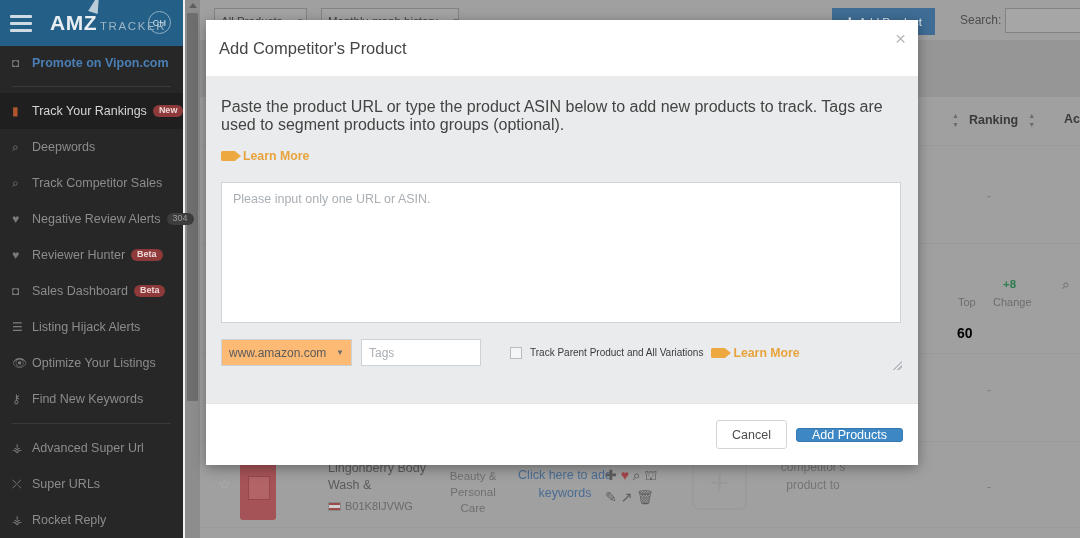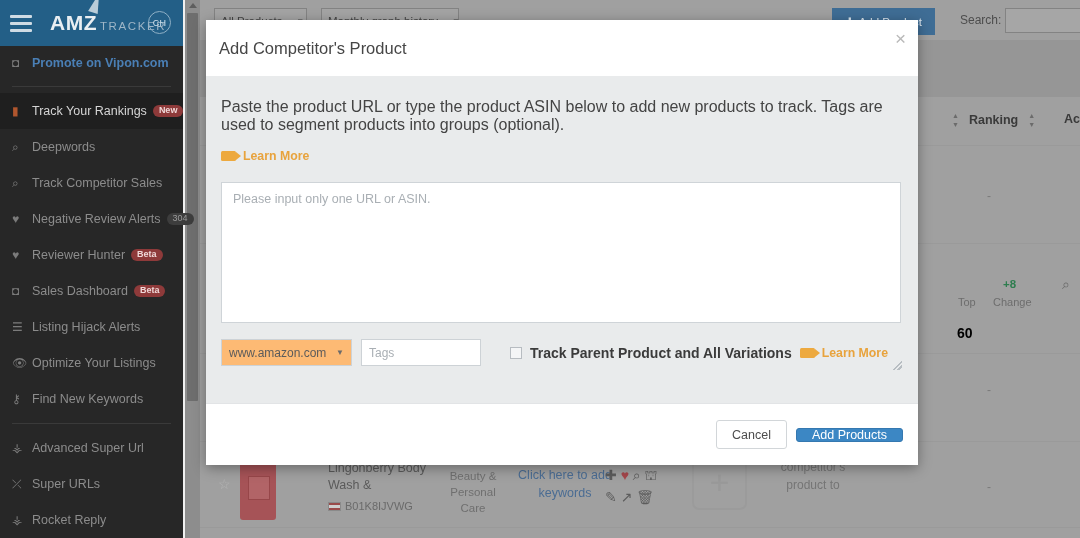--- a/index.html
+++ b/index.html
@@ -199,21 +199,21 @@
   }
   .domain-select .caret { margin-left: auto; font-size: 8px; color: #6b6b6b; }
   .tags-input {
     margin-left: 9px; width: 120px; height: 27px; background: #fff;
     border: 1px solid #cdd2d6; font-size: 12px; color: #9aa0a6;
     padding: 0 7px; outline: none; font-family: "Liberation Sans", sans-serif;
   }
   .tags-input::placeholder { color: #a9afb4; }
   .track-parent { display: flex; align-items: center; margin-left: 29px; gap: 8px; }
   .cbx { width: 12px; height: 12px; border: 1px solid #b7bcc1; background: #f4f5f6; cursor: pointer; }
-  .track-label { font-size: 14px; font-weight: bold; color: #3b3b3b; }
+  .track-label { font-size: 10px; font-weight: normal; color: #3b3b3b; }
   .modal-footer {
     position: absolute; left: 0; bottom: 0; width: 100%; height: 62px;
     background: #fff; border-top: 1px solid #e2e4e6;
     display: flex; align-items: center; justify-content: flex-end;
     padding-right: 15px; gap: 9px;
   }
   .btn { font-size: 12.5px; cursor: pointer; border-radius: 3px; }
   .btn-cancel { height: 29px; padding: 0 15px; background: #fff; border: 1px solid #d2d6d9; color: #4d4d4d; display: flex; align-items: center; }
   .btn-primary { height: 14px; padding: 0 15px; background: #3c87c4; border: 1px solid #3578b0; color: #fff; display: flex; align-items: center; }
 </style>

